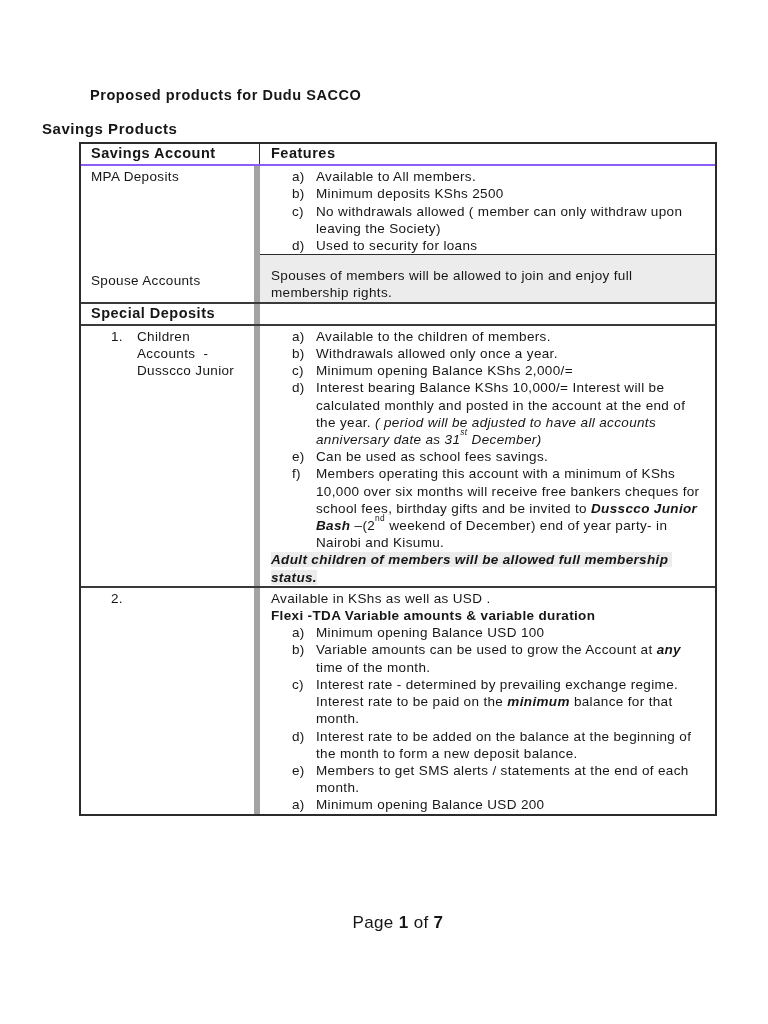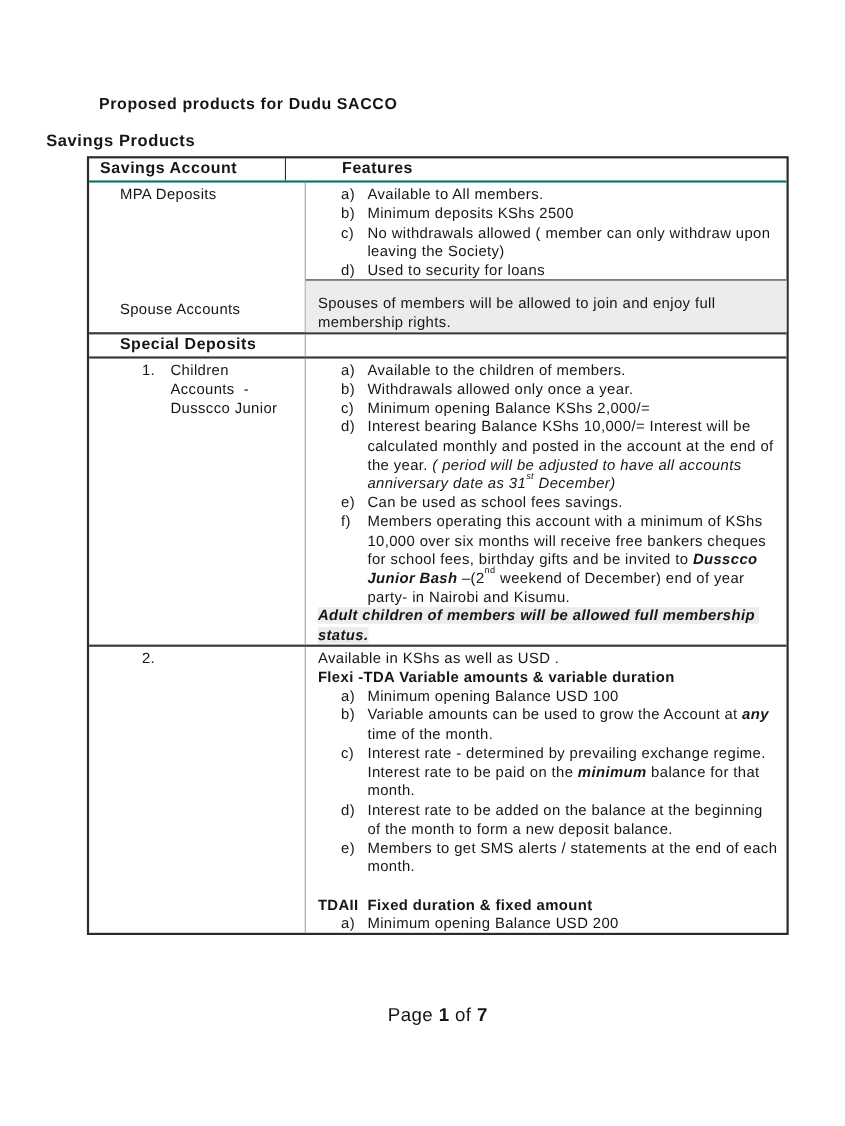--- a/index.html
+++ b/index.html
@@ -18,29 +18,29 @@
   }
   .section-heading{
     position:absolute;left:42px;top:120px;
     font-size:15px;font-weight:bold;letter-spacing:0.55px;white-space:nowrap;
   }
 
   .tbl{
     position:absolute;left:79px;top:142px;width:638px;box-sizing:border-box;
     border:2px solid #2b2b2b;background:#fff;
   }
-  .tbl-header{display:flex;border-bottom:2px solid #0f766e;gap:40px;}
+  .tbl-header{display:flex;border-bottom:2px solid #8b5cf6;}
   .hcell{font-weight:bold;font-size:14.5px;letter-spacing:0.5px;padding:1px 4px 2px 10px;box-sizing:border-box;}
   .hcell.c1{flex:0 0 179px;border-right:1px solid #2b2b2b;}
   .hcell.c2{flex:1;padding-left:11px;}
 
   .trow{display:flex;border-bottom:2px solid #3a3a3a;}
   .trow:last-child{border-bottom:none;}
-  .lcell{flex:0 0 179px;border-right:1px solid #a3a3a3;box-sizing:border-box;
-         padding:2px 0 2px 10px;margin-left:18px;}
+  .lcell{flex:0 0 179px;border-right:6px solid #a3a3a3;box-sizing:border-box;
+         padding:2px 0 2px 10px;}
   .rcell{flex:1;display:flex;flex-direction:column;padding-top:2px;box-sizing:border-box;}
 
   .block{padding:0 8px 0 11px;}
   .block.shaded{background:#ececec;}
   .block.divider-above{border-top:1px solid #2b2b2b;padding-top:12px;margin-top:0;}
 
   .para{white-space:pre-wrap;min-height:17.2px;}
   .para .hl-bg{background:#ececec;}
   .li{display:flex;}
   .li .marker{flex:0 0 24px;margin-left:21px;white-space:pre;}
@@ -178,24 +178,20 @@
             </div>
             <div class="li">
               <span class="marker">d)</span>
               <div class="txt"><span>Interest rate to be added on the balance at the beginning of the month to form a new deposit balance.</span></div>
             </div>
             <div class="li">
               <span class="marker">e)</span>
               <div class="txt"><span>Members to get SMS alerts / statements at the end of each month.</span></div>
             </div>
           </div>
-          <div class="block block-2">
-            <div class="para"><span></span></div>
-            <div class="para"><span class="b ">TDAII  Fixed duration &amp; fixed amount</span></div>
-          </div>
           <div class="block block-3">
             <div class="li">
               <span class="marker">a)</span>
               <div class="txt"><span>Minimum opening Balance USD 200</span></div>
             </div>
           </div>
         </div>
       </div>
     </div>
 </div>

